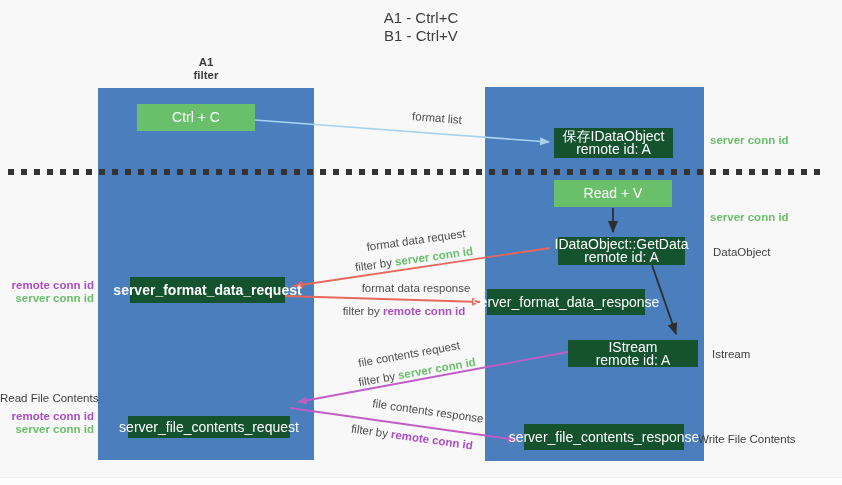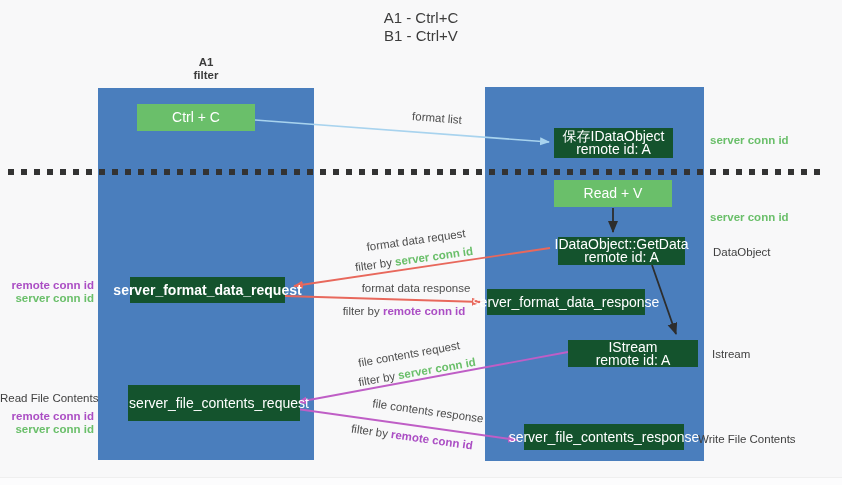--- a/index.html
+++ b/index.html
@@ -112,21 +112,21 @@
 
   <div class="node orange" style="left:487px;top:289px;width:158px;height:26px;">
     <span>server_format_data_response</span>
   </div>
 
   <div class="node orange" style="left:568px;top:340px;width:130px;height:27px;">
     <span>IStream</span>
     <span>remote id: A</span>
   </div>
 
-  <div class="node orange" style="left:128px;top:385px;width:162px;height:36px;padding-left:10px;">
+  <div class="node orange" style="left:128px;top:416px;width:162px;height:22px;">
     <span>server_file_contents_request</span>
   </div>
 
   <div class="node orange" style="left:524px;top:424px;width:160px;height:26px;">
     <span>server_file_contents_response</span>
   </div>
 
   <div class="alabel" style="left:437px;top:118px;transform:translate(-50%,-50%) rotate(4.5deg);">format list</div>
 
   <div class="alabel" style="left:416px;top:240px;transform:translate(-50%,-50%) rotate(-8deg);">format data request</div>

